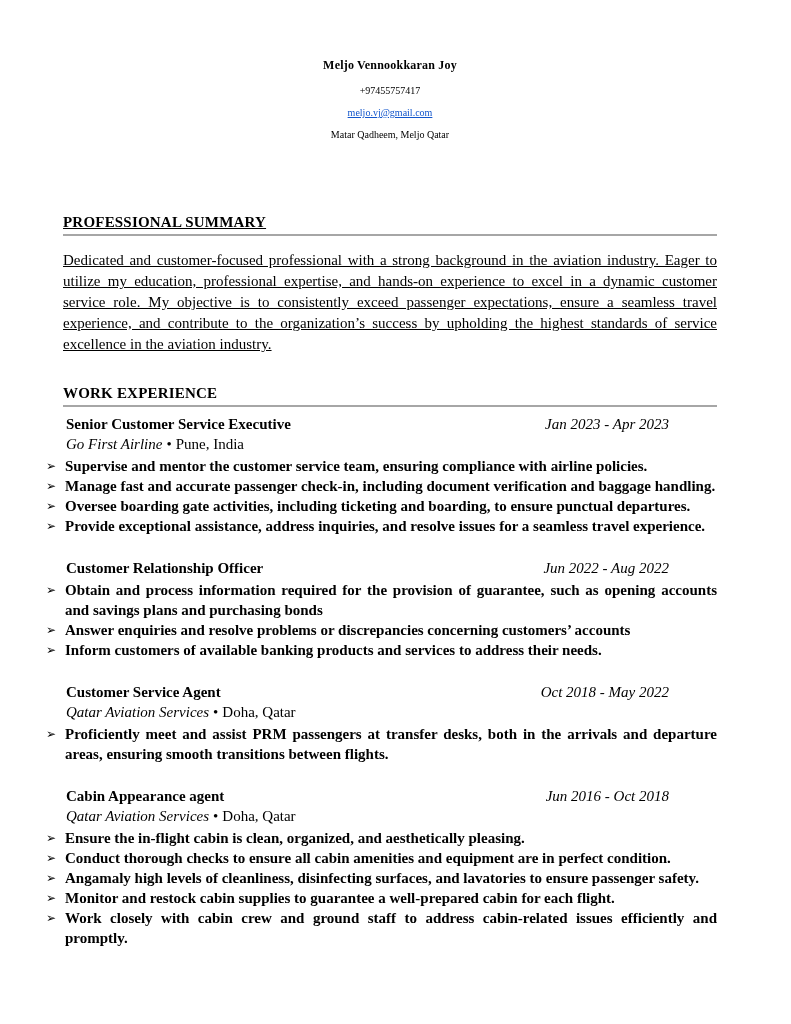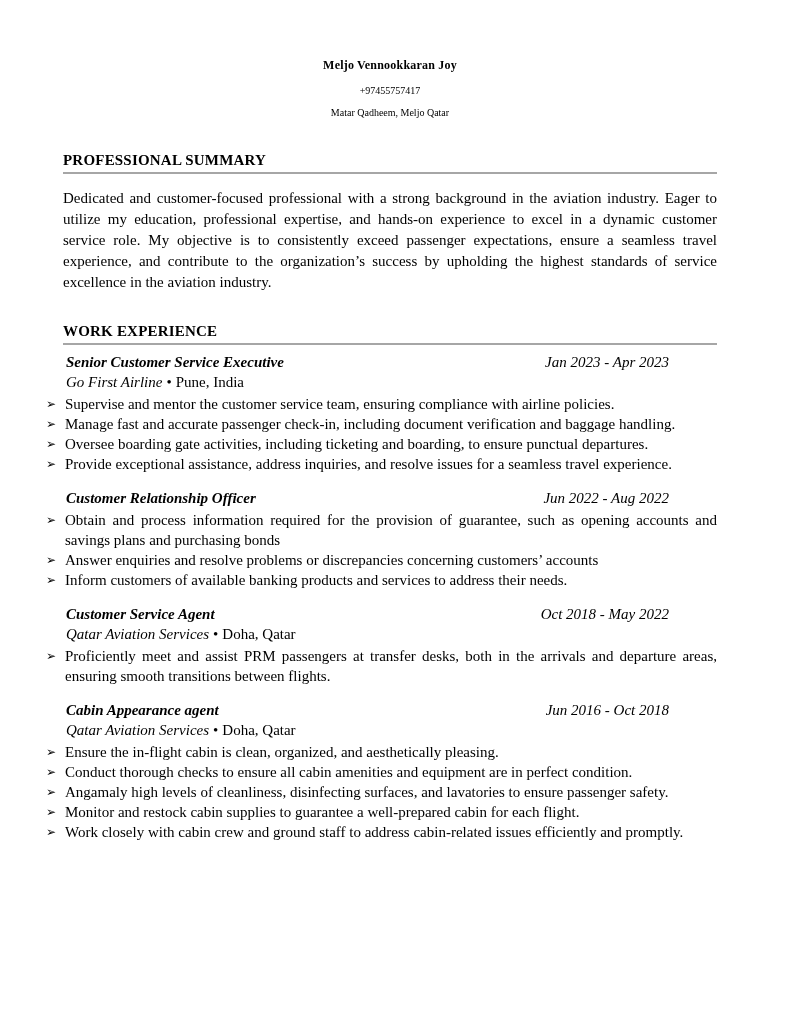--- a/index.html
+++ b/index.html
@@ -15,74 +15,75 @@
   }
   .page { padding: 58px 74px 40px 63px; }
 
   
   .resume-header { text-align: center; }
   .candidate-name { font-size: 12px; font-weight: bold; letter-spacing: 0.2px; margin-bottom: 7px; }
   .contact-line { line-height: 22px; font-size: 10px; }
   .email-link { color: #1155cc; text-decoration: underline; cursor: pointer; }
 
   
-  .section-summary { margin-top: 28px; }
+  .section-summary { margin-top: 68px; text-decoration: underline; }
   .section-work { margin-top: 30px; }
   .section-heading {
     font-size: 15px;
     font-weight: bold;
     letter-spacing: 0.2px;
     padding-bottom: 3px;
     border-bottom: 2px solid #a6a6a6;
   }
   .summary-text {
     margin-top: 14px;
     text-align: justify;
     line-height: 21px;
   }
 
   
-  .job { margin-top: 14px; }
+  .job { margin-top: 22px; }
   .section-heading + .job { margin-top: 7px; }
   .job-header {
     display: flex;
     justify-content: space-between;
     align-items: baseline;
     padding-left: 3px;
     line-height: 20px;
   }
-  .job-title { font-weight: bold; font-style: italic; }
+  .job-title { font-weight: bold; }
   .job-dates { font-style: italic; margin-right: 48px; white-space: nowrap; }
   .company-line { padding-left: 3px; line-height: 20px; }
   .company { font-style: italic; }
   .sep { margin: 0 4px; }
 
   .bullets { list-style: none; margin-top: 2px; }
   .bullets li {
     display: flex;
     align-items: flex-start;
     line-height: 20px;
     margin-left: -17px;
   }
   .marker {
     flex: 0 0 19px;
     font-family: "DejaVu Sans", "Liberation Sans", sans-serif;
     font-size: 12px;
     line-height: 20px;
   }
-  .bullet-text { flex: 1; text-align: justify; }
+  .bullet-text { flex: 1; text-align: justify; font-weight: bold; }
 </style>
 </head>
 <body>
 
 <div class="page">
 
   <header class="resume-header">
     <h1 class="candidate-name">Meljo Vennookkaran Joy</h1>
     <div class="contact-line">+97455757417</div>
+    <div class="contact-line"><a class="email-link">meljo.vj@gmail.com</a></div>
     <div class="contact-line">Matar Qadheem, Meljo Qatar</div>
   </header>
 
   <section class="section-summary">
     <h2 class="section-heading">PROFESSIONAL SUMMARY</h2>
     <p class="summary-text">Dedicated and customer-focused professional with a strong background in the aviation industry. Eager to utilize my education, professional expertise, and hands-on experience to excel in a dynamic customer service role. My objective is to consistently exceed passenger expectations, ensure a seamless travel experience, and contribute to the organization’s success by upholding the highest standards of service excellence in the aviation industry.</p>
   </section>
 
   <section class="section-work">
     <h2 class="section-heading">WORK EXPERIENCE</h2>

